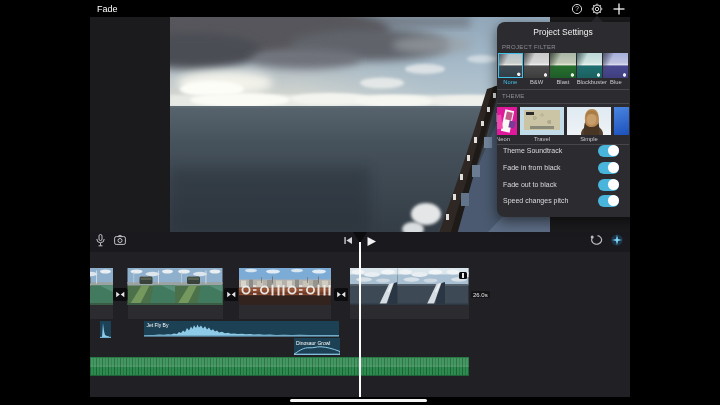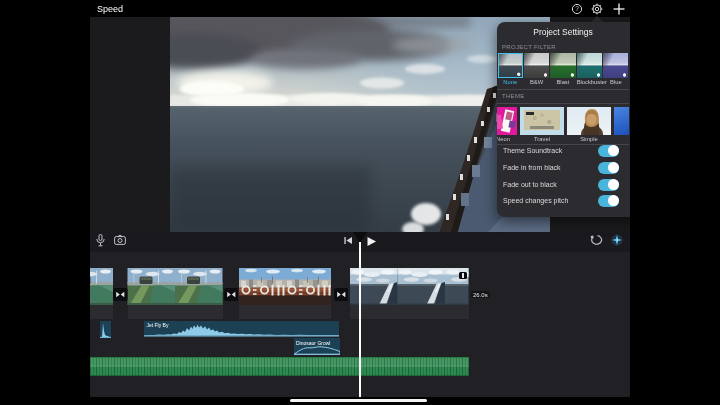--- a/index.html
+++ b/index.html
@@ -93,21 +93,21 @@
     <rect x="314" y="120" width="8" height="11" fill="#74869c"></rect>
     <rect x="302" y="148" width="8" height="12" fill="#6a7c92"></rect>
     <rect x="291" y="176" width="8" height="13" fill="#62748a"></rect>
 
     <ellipse cx="256" cy="197" rx="15" ry="11" fill="#e4e6e7" filter="url(#b2)"></ellipse>
     <ellipse cx="243" cy="212" rx="11" ry="7" fill="#dadddf" filter="url(#b2)"></ellipse>
     <rect x="0" y="150" width="200" height="65" fill="#1e242a" opacity="0.3" filter="url(#b6)"></rect>
   </svg>
 
   <div class="abs" style="left:0;top:0;width:540px;height:17px;background:#000;"></div>
-  <div class="abs" style="left:7px;top:3.5px;font-size:9px;color:#fff;font-weight:500;">Speed</div>
+  <div class="abs" style="left:7px;top:3.5px;font-size:9px;color:#fff;font-weight:500;">Fade</div>
 
   <svg class="abs" style="left:481px;top:3px;" width="12" height="12" viewBox="0 0 12 12">
     <circle cx="6" cy="6" r="4.6" fill="none" stroke="#d8d8da" stroke-width="1"></circle>
     <text x="6" y="8.4" font-size="6.5" fill="#d8d8da" text-anchor="middle" font-family="Liberation Sans">?</text>
   </svg>
 
   <svg class="abs" style="left:501px;top:3px;" width="12" height="12" viewBox="0 0 12 12">
     <circle cx="6" cy="6" r="4" fill="none" stroke="#d8d8da" stroke-width="1.1"></circle>
     <g stroke="#d8d8da" stroke-width="1">
       <line x1="6" y1="0.6" x2="6" y2="2.4"></line>

